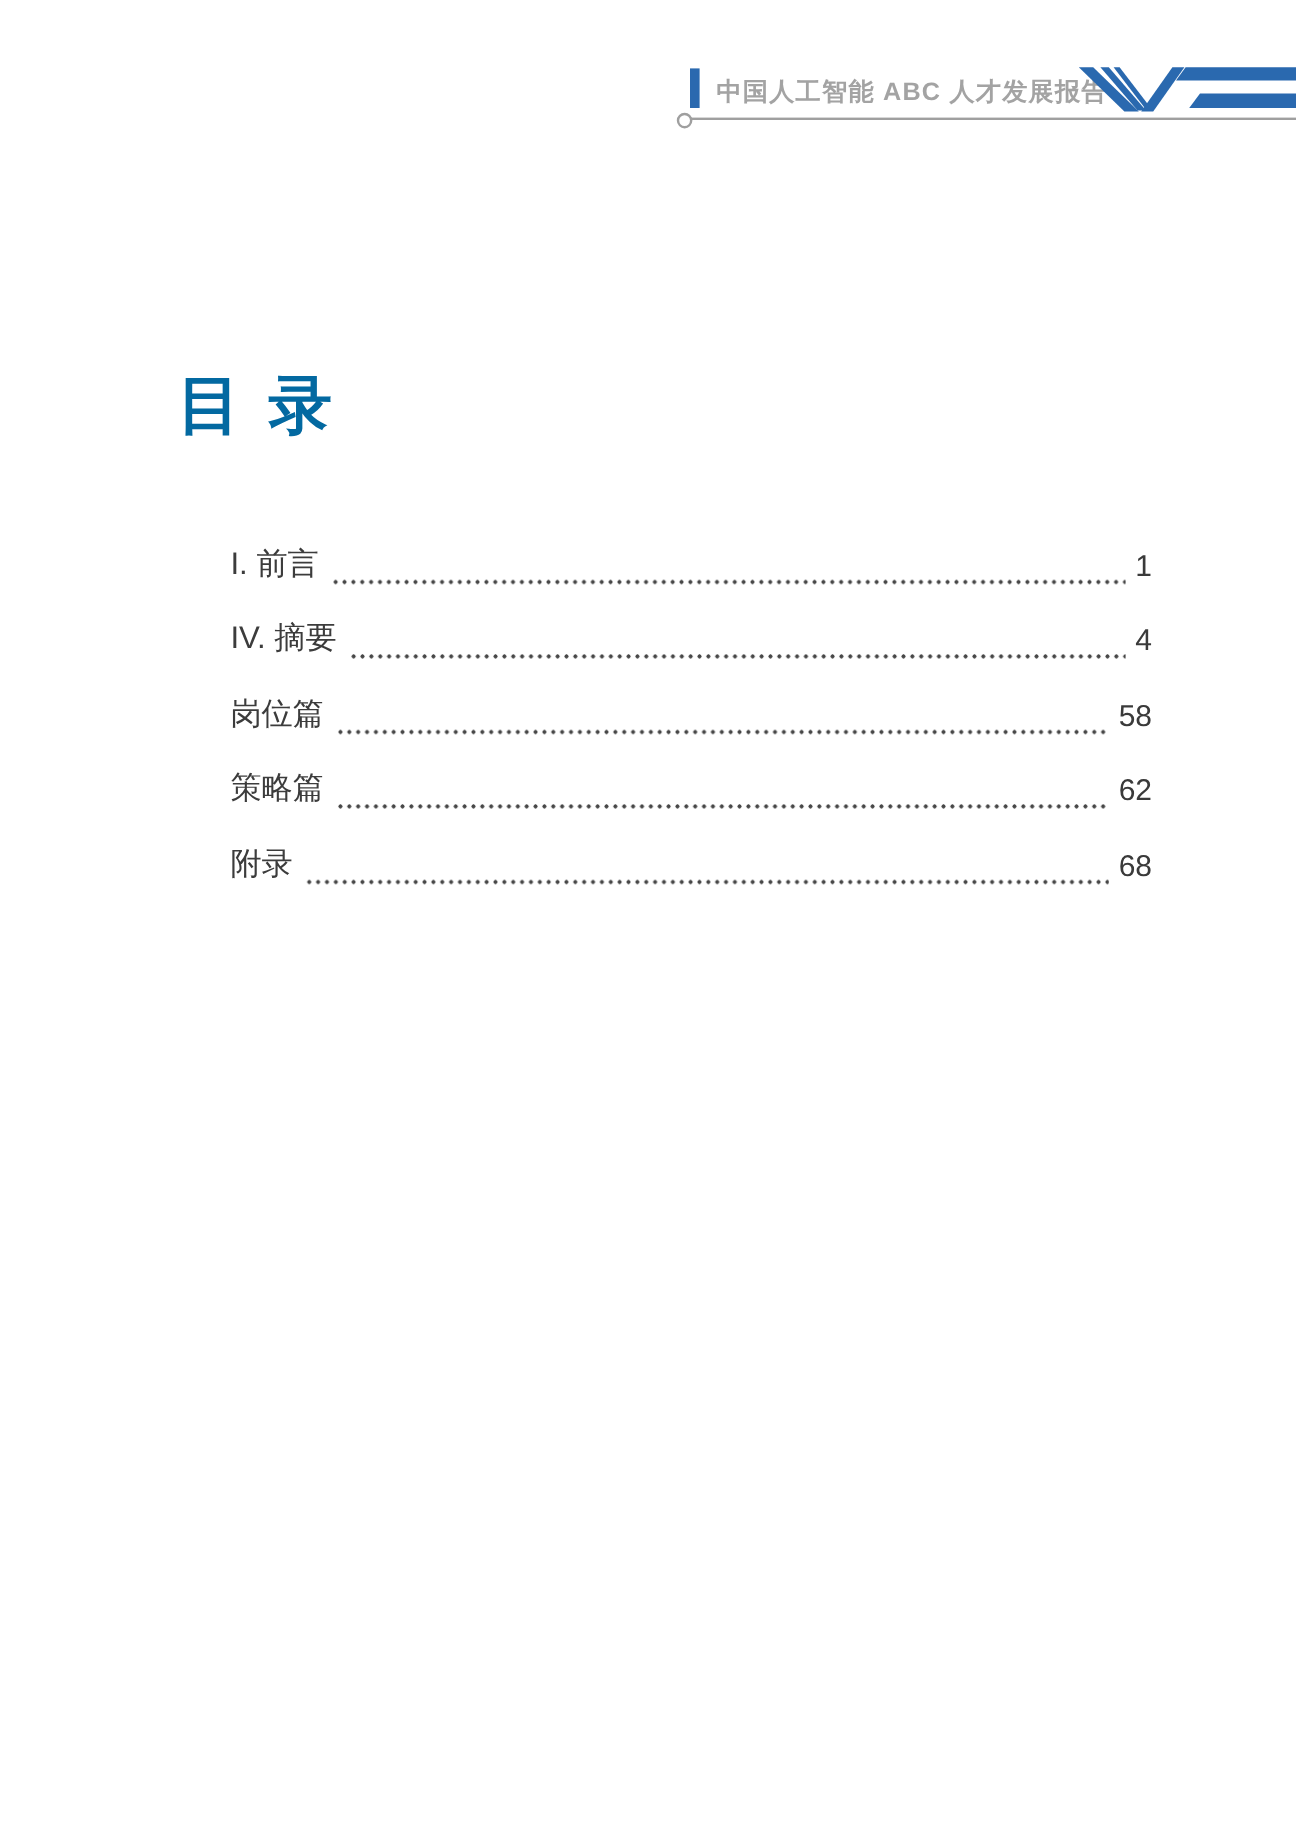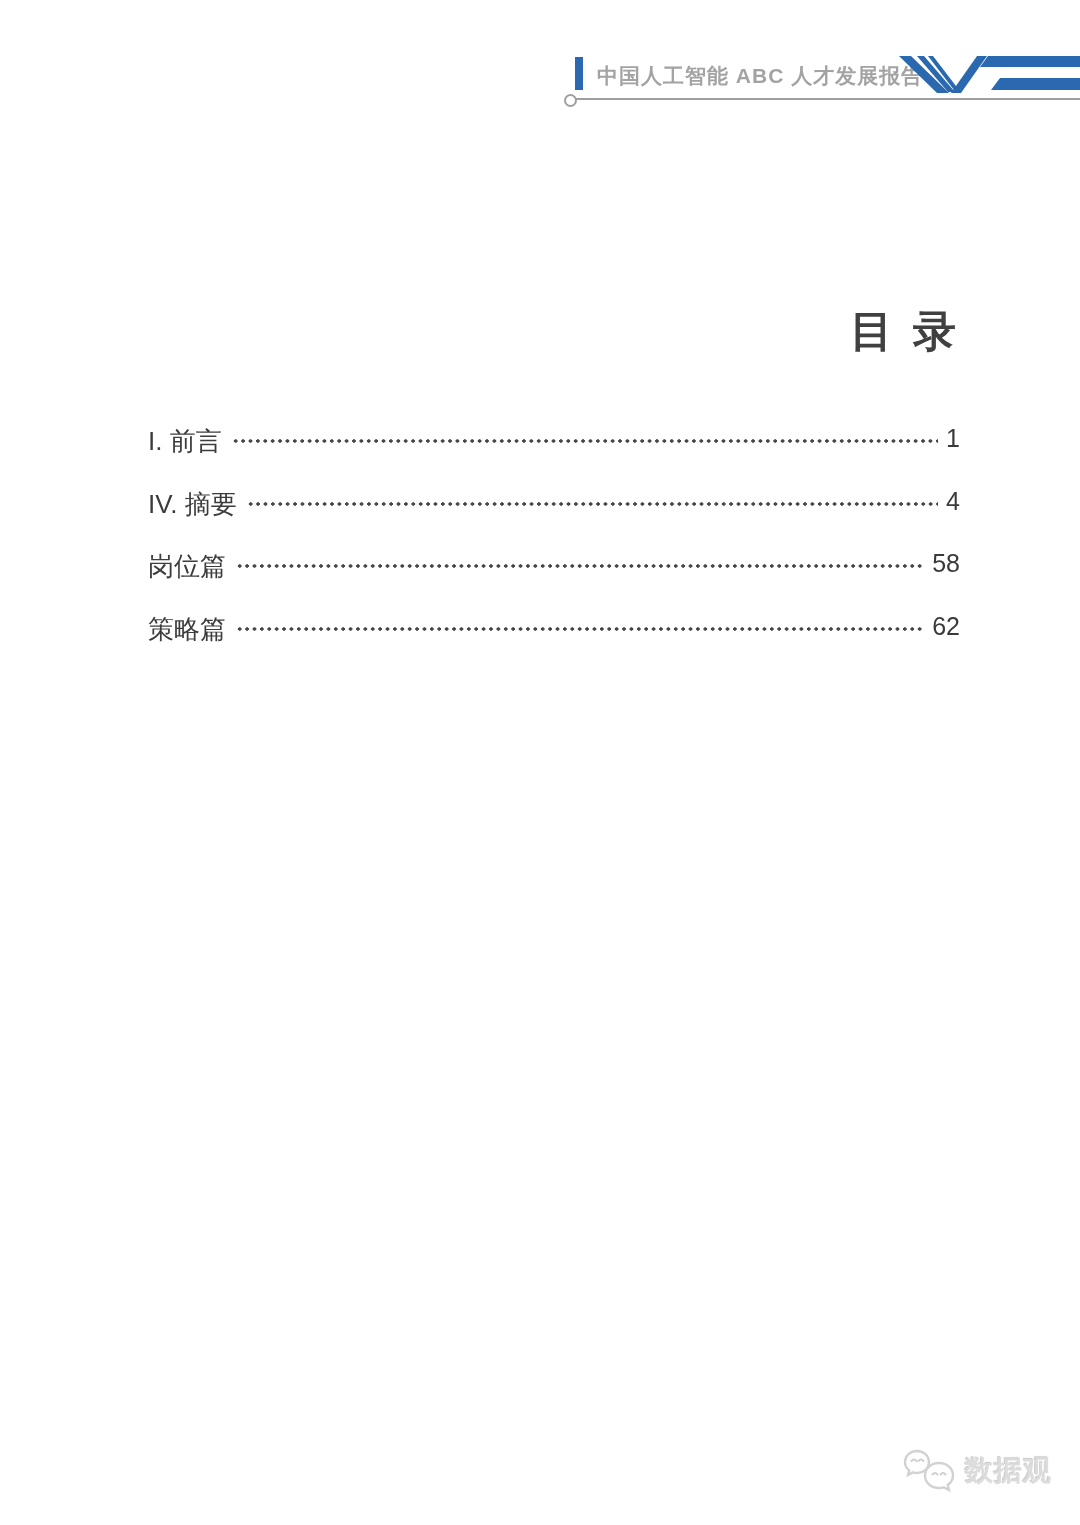--- a/index.html
+++ b/index.html
@@ -48,37 +48,38 @@
     border-radius: 50%;
     background: #ffffff;
   }
 
   
   .toc-title {
     position: absolute;
     left: 148px; top: 303px;
     width: 812px;
     margin: 0;
-    text-align: right;
-    font-size: 43px;
+    text-align: left;
+    font-size: 53px;
     font-weight: bold;
     letter-spacing: 4px;
-    color: #404040;
+    color: #0369a1;
   }
   .toc-list {
     position: absolute;
     left: 148px; top: 424px;
     width: 812px;
   }
   .toc-row {
     display: flex;
-    align-items: flex-start;
+    align-items: flex-end;
     height: 62.5px;
     color: var(--text_dark);
     cursor: pointer;
+    margin-left: 44px;
   }
   .toc-label {
     font-size: 26px;
     white-space: nowrap;
   }
   .toc-dots {
     flex: 1;
     height: 4px;
     margin: 15px 8px 0 10px;
     background-image: radial-gradient(circle, #474747 1.5px, transparent 1.9px);
@@ -160,35 +161,21 @@
     <span class="toc-dots"></span>
     <span class="toc-page">58</span>
   </div>
 
   <div class="toc-row">
     <span class="toc-label">策略篇</span>
     <span class="toc-dots"></span>
     <span class="toc-page">62</span>
   </div>
 
+  <div class="toc-row">
+    <span class="toc-label">附录</span>
+    <span class="toc-dots"></span>
+    <span class="toc-page">68</span>
+  </div>
 </main>
 
-  <div class="watermark">
-    <svg width="54" height="46" viewBox="0 0 54 46" aria-hidden="true">
-      <g fill="#ffffff" stroke="#d2d2d2" stroke-width="2.4">
-
-        <path d="M14 3 C7 3 2 8 2 14 C2 17.5 3.6 20.5 6.2 22.4 L5 27 L10 24.4 C11.3 24.8 12.6 25 14 25 C21 25 26 20 26 14 C26 8 21 3 14 3 Z"></path>
-
-        <path d="M36 15 C28 15 22 20.5 22 27.5 C22 34.5 28 40 36 40 C37.6 40 39.2 39.8 40.6 39.3 L46 42 L44.7 37 C47.8 34.8 50 31.4 50 27.5 C50 20.5 44 15 36 15 Z"></path>
-      </g>
-      <g fill="none" stroke="#cfcfcf" stroke-width="2" stroke-linecap="round">
-
-        <path d="M8.5 13 q2.5 -3 5 0"></path>
-        <path d="M15.5 13 q2.5 -3 5 0"></path>
-
-        <path d="M29.5 26.5 q2.5 -3 5 0"></path>
-        <path d="M37.5 26.5 q2.5 -3 5 0"></path>
-      </g>
-    </svg>
-    <span class="watermark-label">数据观</span>
-  </div>
 
 </div>
 
 </body></html>

